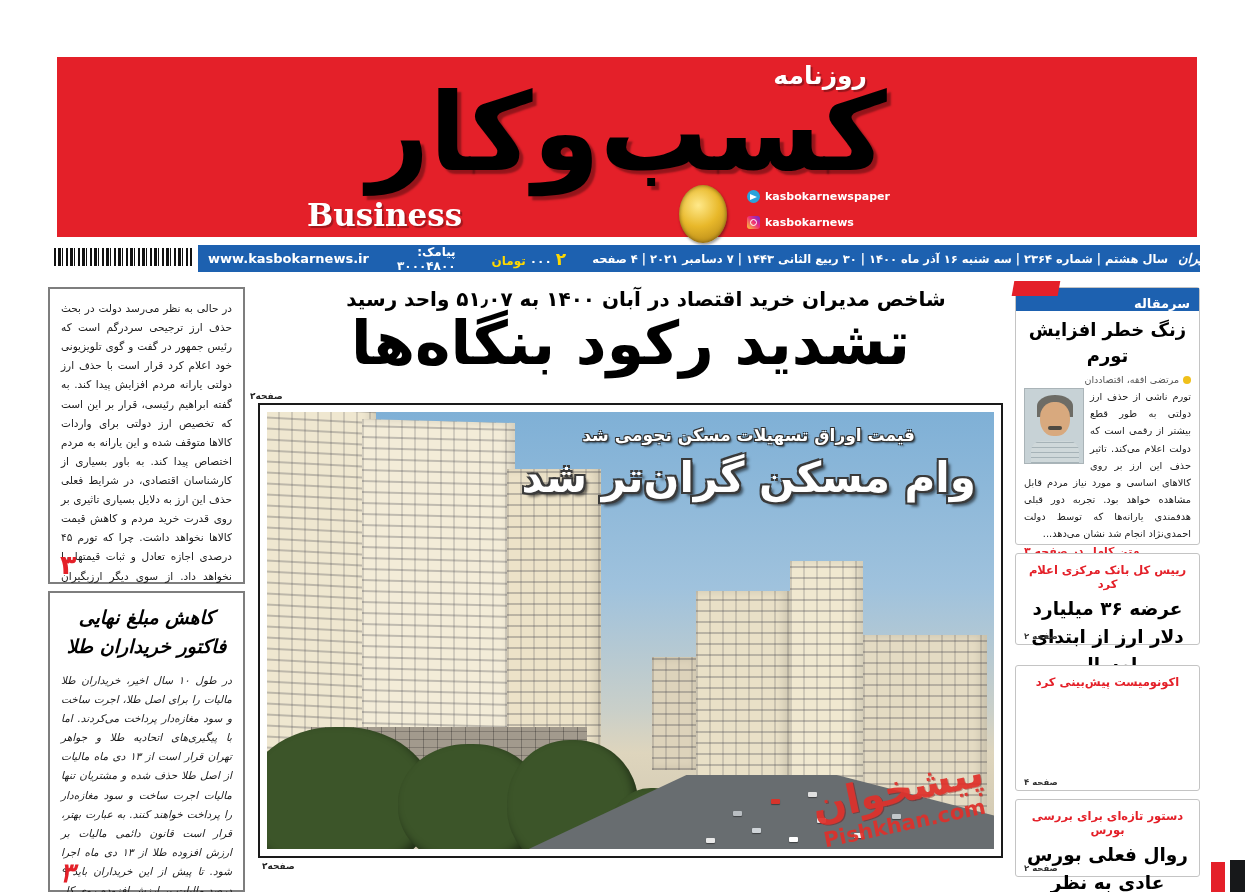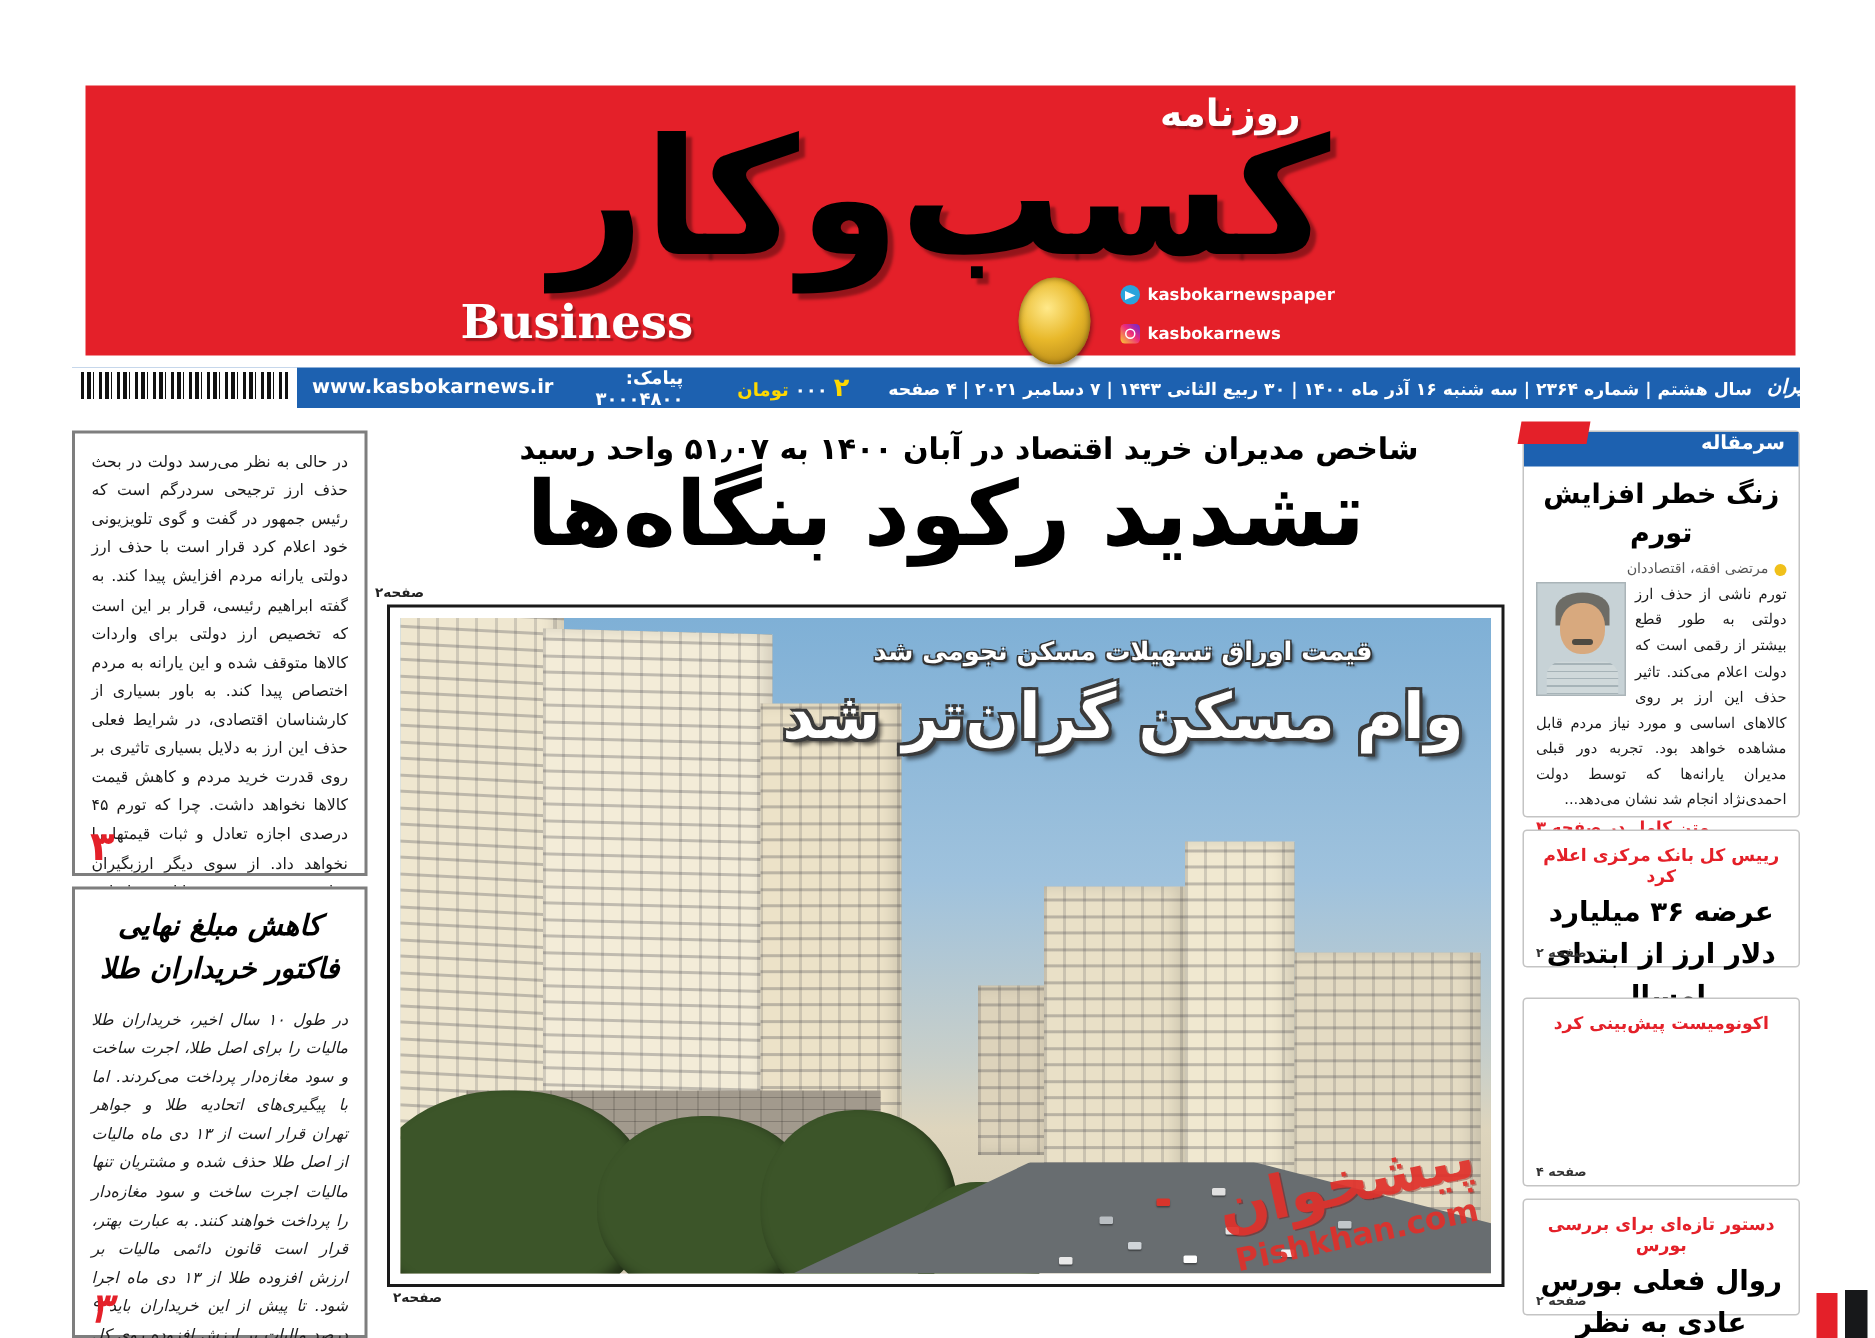--- a/index.html
+++ b/index.html
@@ -90,21 +90,21 @@
     text-shadow:1px 1px 0 #333,-1px 1px 0 #333,1px -1px 0 #333,-1px -1px 0 #333,2px 2px 2px rgba(0,0,0,.6); }
   .ph-head { margin-top:8px; font-size:42px; font-weight:900; color:#fff; letter-spacing:-1px;
     text-shadow:2px 2px 0 #3a3a3a,-2px 2px 0 #3a3a3a,2px -2px 0 #3a3a3a,-2px -2px 0 #3a3a3a,4px 4px 3px rgba(0,0,0,.55); }
   .wm { position:absolute; right:1%; bottom:3%; transform:rotate(-12deg); text-align:center; color:#e0302a; opacity:.92; }
   .wm-fa { font-size:40px; font-weight:900; text-shadow:1px 1px 0 rgba(120,0,0,.4); }
   .wm-en { font-size:21px; font-weight:900; direction:ltr; }
   
   .rcol-box { position:absolute; left:1015px; width:185px; background:#fff; border:1.5px solid #c4c4c4; border-radius:3px; }
   .editorial { top:287px; height:258px; padding:0; }
   .ed-header { position:relative; height:23px; background:#1d61b0; color:#fff; font-size:13px; font-weight:bold;
-    display:flex; align-items:flex-start; justify-content:flex-start; padding-right:9px; }
+    display:flex; align-items:flex-end; justify-content:flex-start; padding-right:9px; }
   .ed-tab { position:absolute; top:-7px; left:-3px; width:46px; height:15px; background:#e42029; transform:skewX(-10deg); }
   .ed-body { padding:6px 8px 6px 8px; }
   .ed-title { text-align:center; font-size:18px; font-weight:900; line-height:1.45; color:#000; }
   .ed-author { display:flex; align-items:center; gap:4px; font-size:9.5px; font-weight:normal; color:#555; margin:5px 0 3px 0; }
   .dot { width:8px; height:8px; border-radius:50%; background:#f0c01a; flex:0 0 8px; }
   .portrait { float:left; width:60px; height:76px; margin:0 6px 3px 0; background:#c7d2d6; position:relative; overflow:hidden;
     border:1px solid #aab4b8; }
   .p-hair { position:absolute; top:6px; left:12px; width:36px; height:22px; border-radius:50% 50% 0 0; background:#6d6c66; }
   .p-face { position:absolute; top:13px; left:15px; width:30px; height:34px; border-radius:46%; background:#d8a97e; }
   .p-mst { position:absolute; top:37px; left:23px; width:14px; height:4px; border-radius:2px; background:#4e4a42; }
@@ -219,21 +219,21 @@
     <div class="ed-author">
       <span class="dot"></span>
       <span>مرتضی افقه، اقتصاددان</span>
     </div>
     <div class="portrait">
       <div class="p-hair"></div>
       <div class="p-face"></div>
       <div class="p-mst"></div>
       <div class="p-shirt"></div>
     </div>
-    <div class="ed-text">تورم ناشی از حذف ارز دولتی به طور قطع بیشتر از رقمی است که دولت اعلام می‌کند. تاثیر حذف این ارز بر روی کالاهای اساسی و مورد نیاز مردم قابل مشاهده خواهد بود. تجربه دور قبلی مدیران یارانه‌ها که توسط دولت احمدی‌نژاد انجام شد نشان می‌دهد...</div>
+    <div class="ed-text">تورم ناشی از حذف ارز دولتی به طور قطع بیشتر از رقمی است که دولت اعلام می‌کند. تاثیر حذف این ارز بر روی کالاهای اساسی و مورد نیاز مردم قابل مشاهده خواهد بود. تجربه دور قبلی هدفمندی یارانه‌ها که توسط دولت احمدی‌نژاد انجام شد نشان می‌دهد...</div>
     <div class="ed-link">متن کامل در صفحه ۳</div>
   </div>
 </div>
 
 <div class="rcol-box teaser tz1">
   <div class="tz-kicker">رییس کل بانک مرکزی اعلام کرد</div>
   <div class="tz-title">عرضه ۳۶ میلیارد دلار ارز از ابتدای امسال</div>
   <div class="tz-page">صفحه ۲</div>
 </div>
 <div class="rcol-box teaser tz2">

